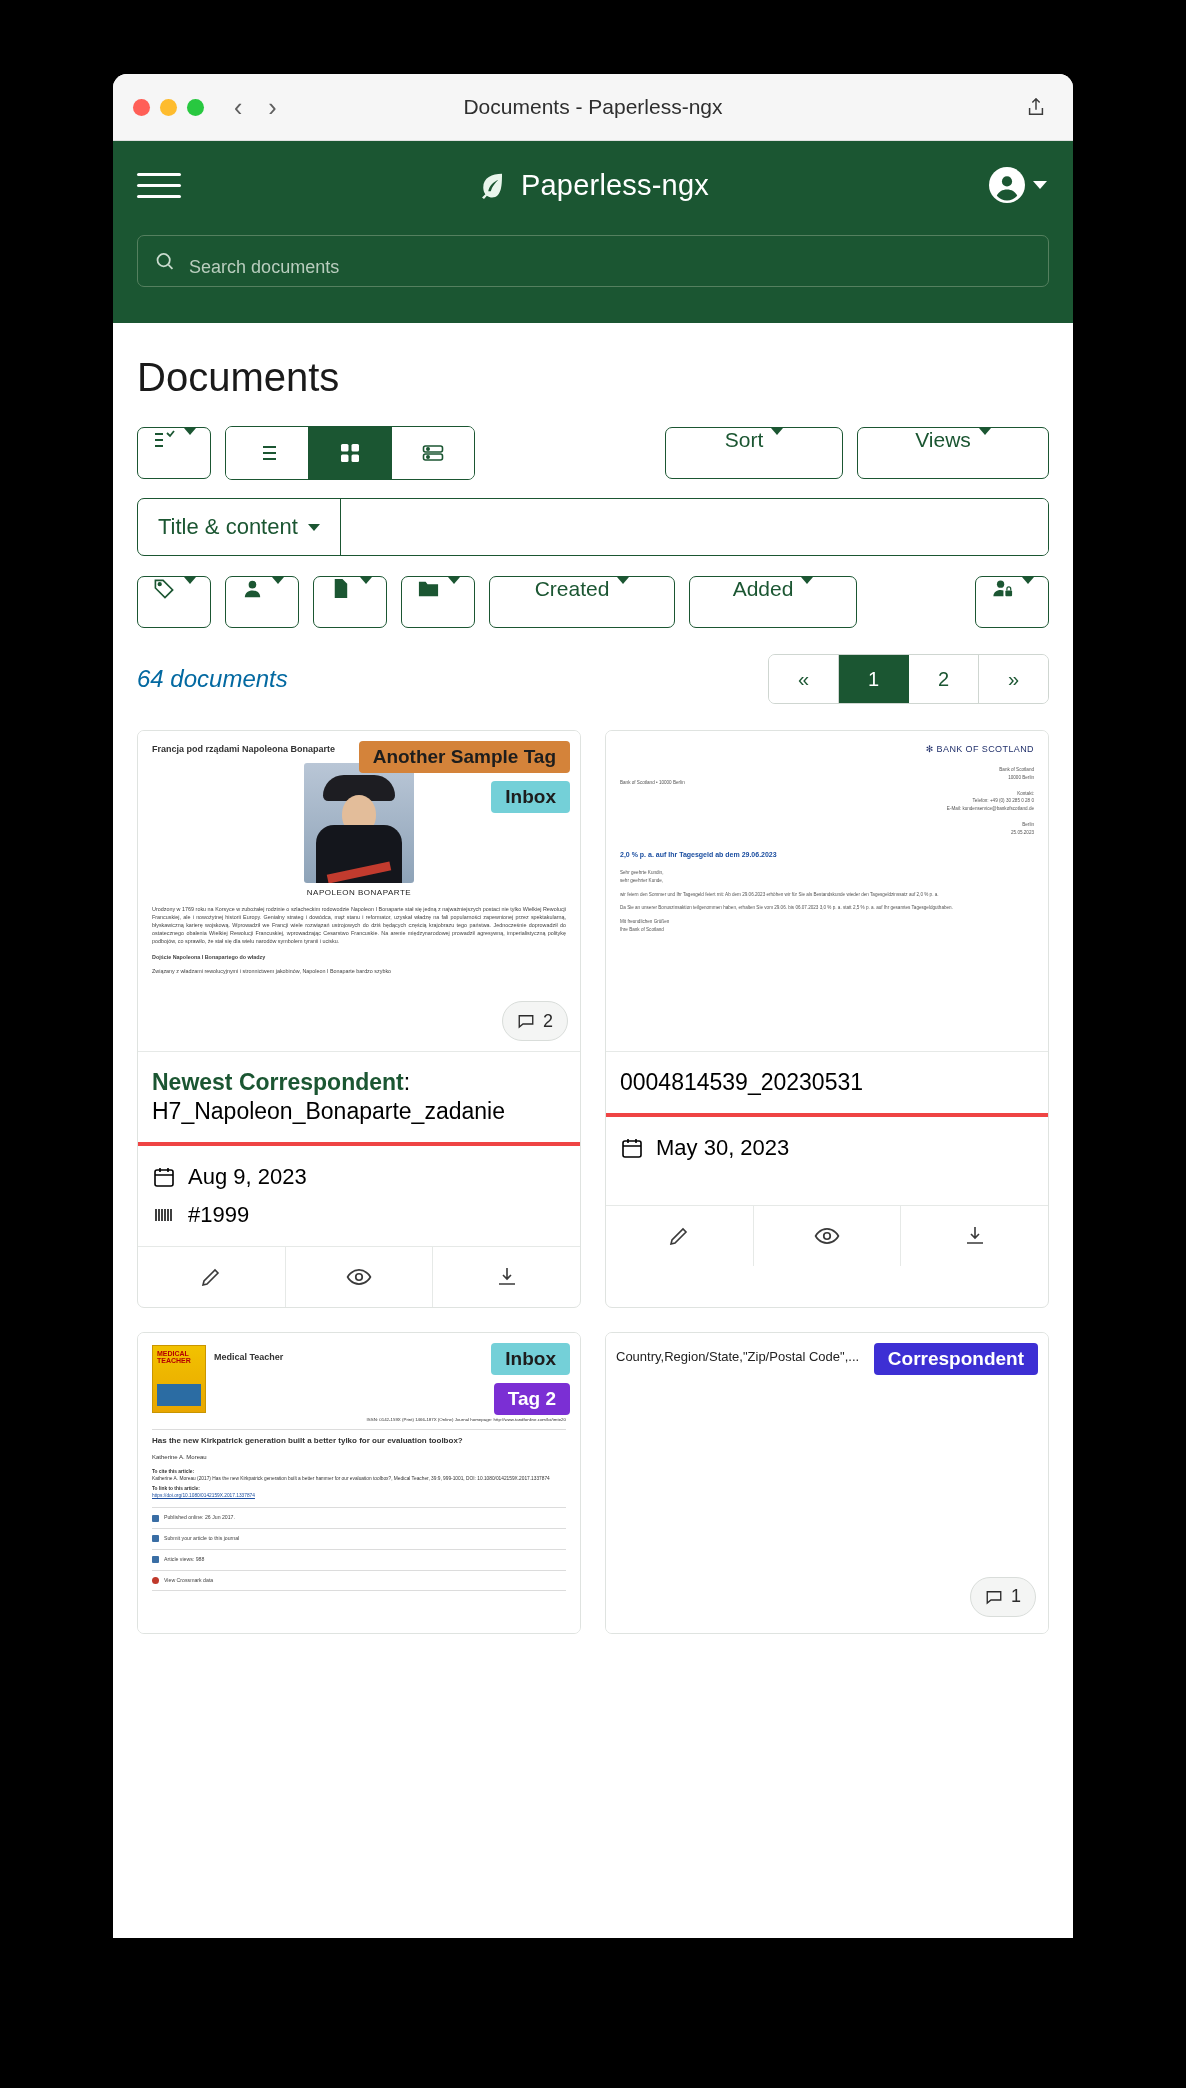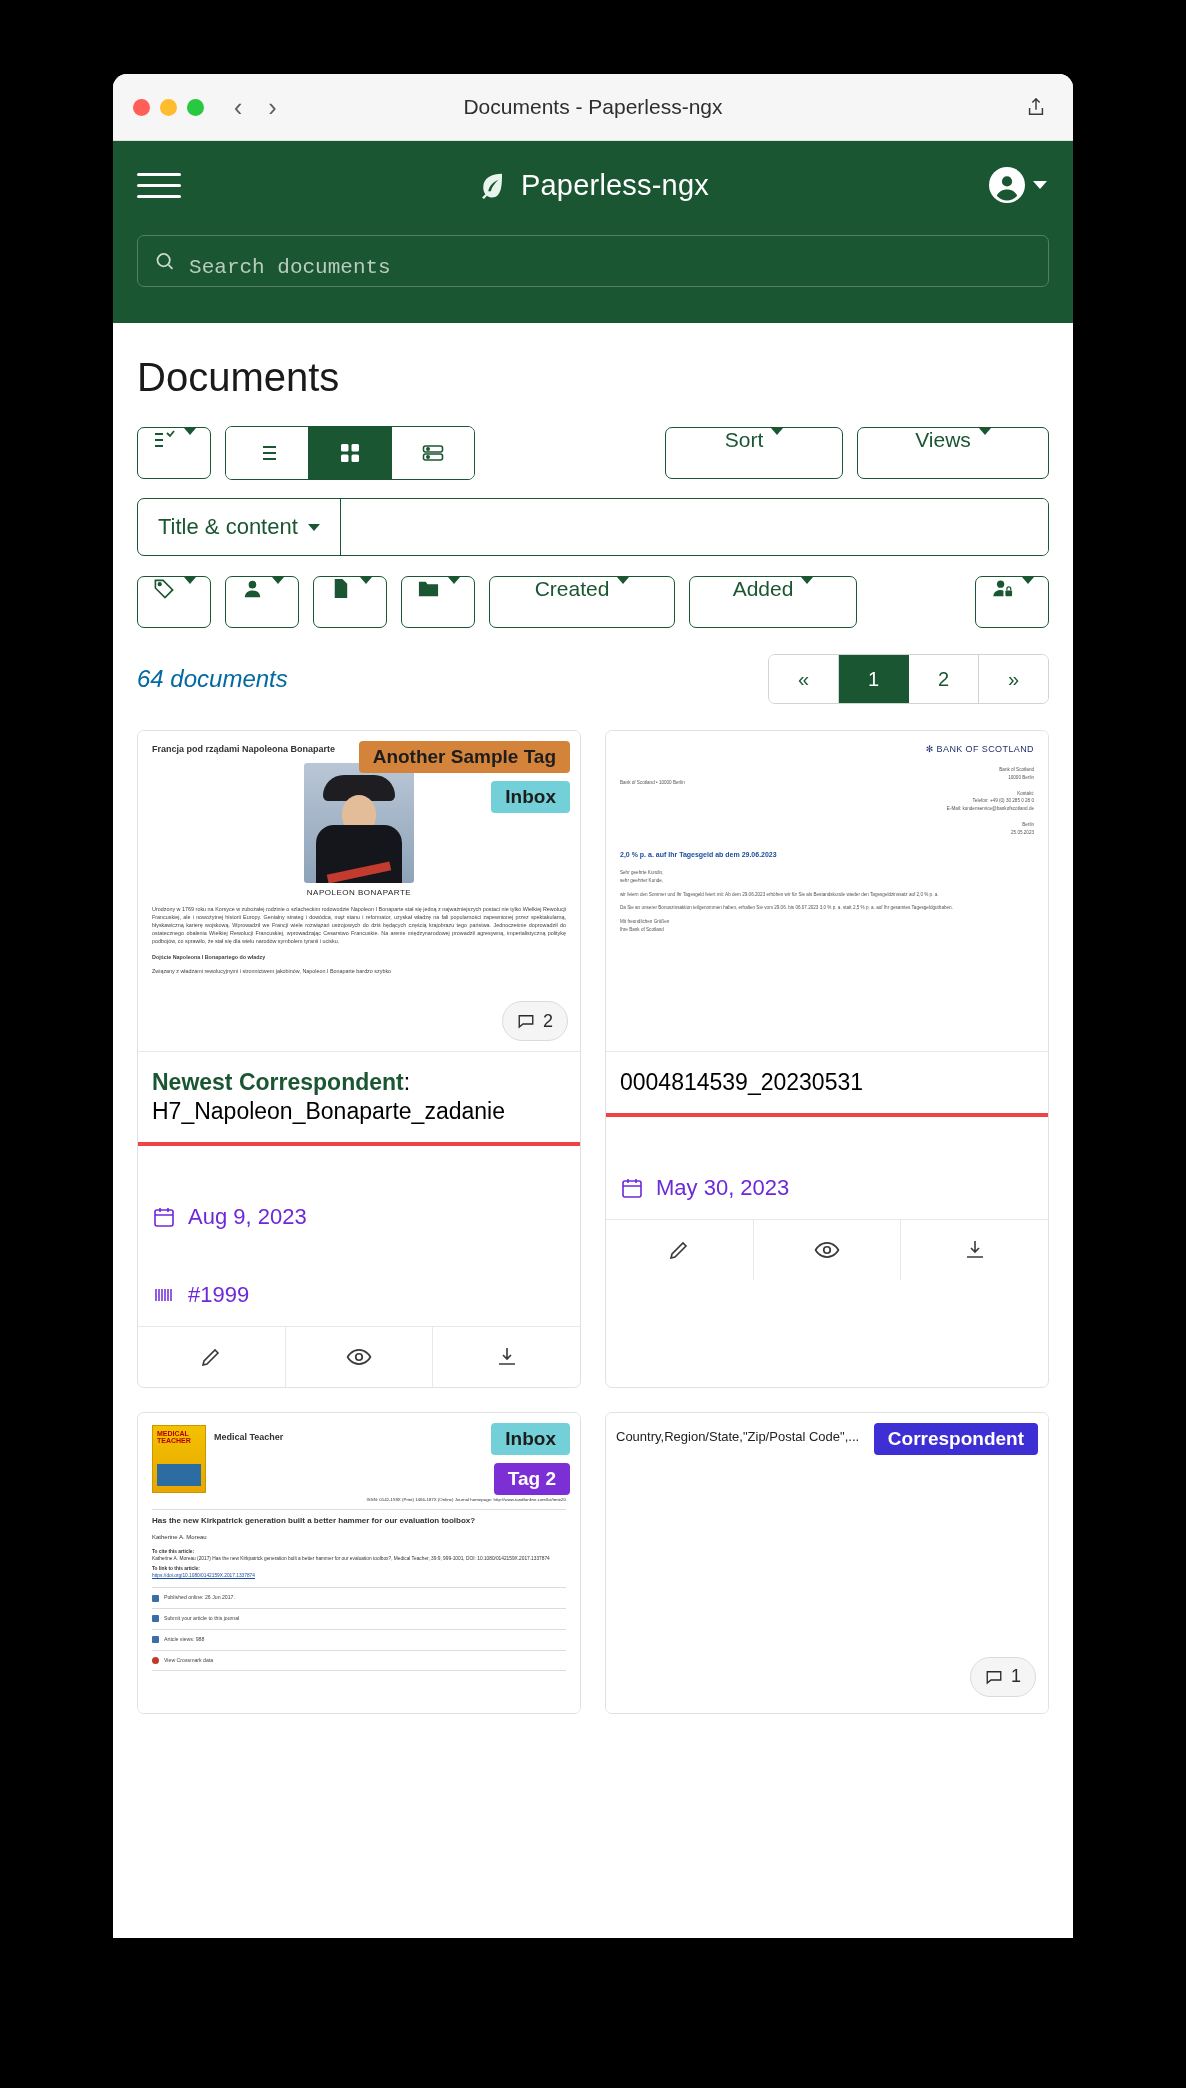--- a/index.html
+++ b/index.html
@@ -145,22 +145,22 @@
     padding: 0 16px;
     gap: 12px;
     background: transparent;
   }
   .searchbar svg { color: #cbdccf; }
   .searchbar input {
     background: transparent;
     border: none;
     outline: none;
     color: #e7efe9;
-    font-size: 21px;
-    font-family: Liberation Mono, monospace;
+    font-size: 18px;
+    font-family: Liberation Sans, sans-serif;
     width: 100%;
     margin-top: 12px;
   }
   .searchbar input::placeholder { color: #b9cdbe; }
   
   .content {
     padding: 22px 24px 0 24px;
     background: #ffffff;
   }
   h1.page-title {
@@ -343,23 +343,22 @@
   .card-title .hl { color: #1b5632; font-weight: bold; }
   .card-meta {
     padding: 12px 14px;
     border-bottom: 1px solid #e6e9e7;
   }
   .meta-line {
     display: flex;
     align-items: center;
     gap: 12px;
     font-size: 22px;
-    color: #6d28d9;
+    color: #000000;
     padding: 6px 0;
-    margin-top: 40px;
   }
   .card-actions {
     display: flex;
     height: 60px;
   }
   .card-actions .act {
     flex: 1;
     display: flex;
     align-items: center;
     justify-content: center;
@@ -761,21 +760,21 @@
             <div class="doc-page">
               <div style="display:flex;gap:8px;align-items:flex-start">
                 <span class="mt-cover">
                   <b>MEDICAL TEACHER</b>
                     <i></i>
                 </span>
                 <span style="font-size:9px;font-weight:bold;padding-top:6px">Medical Teacher</span>
               </div>
               <div style="font-size:4.4px;text-align:right;margin-top:4px">ISSN: 0142-159X (Print) 1466-187X (Online) Journal homepage: http://www.tandfonline.com/loi/imte20</div>
               <div class="rule"></div>
-              <div style="font-size:8px;font-weight:bold;line-height:1.3;margin:6px 0">Has the new Kirkpatrick generation built a better hammer for our evaluation toolbox?</div>
+              <div style="font-size:8px;font-weight:bold;line-height:1.3;margin:6px 0">Has the new Kirkpatrick generation built a better tylko for our evaluation toolbox?</div>
               <div style="font-size:6px;margin-bottom:6px">Katherine A. Moreau</div>
               <div style="font-size:4.8px;font-weight:bold">To cite this article:</div>
               <div style="font-size:4.8px">Katherine A. Moreau (2017) Has the new Kirkpatrick generation built a better hammer for our evaluation toolbox?, Medical Teacher, 39:9, 999-1001, DOI: 10.1080/0142159X.2017.1337874</div>
               <div style="font-size:4.8px;font-weight:bold;margin-top:3px">To link to this article:</div>
               <div class="link" style="font-size:4.8px">https://doi.org/10.1080/0142159X.2017.1337874</div>
               <div class="rule" style="margin-top:8px"></div>
               <div class="tiny-row">
                   <span class="tiny-ico"></span>
                   <span>Published online: 26 Jun 2017.</span>
                 </div>

